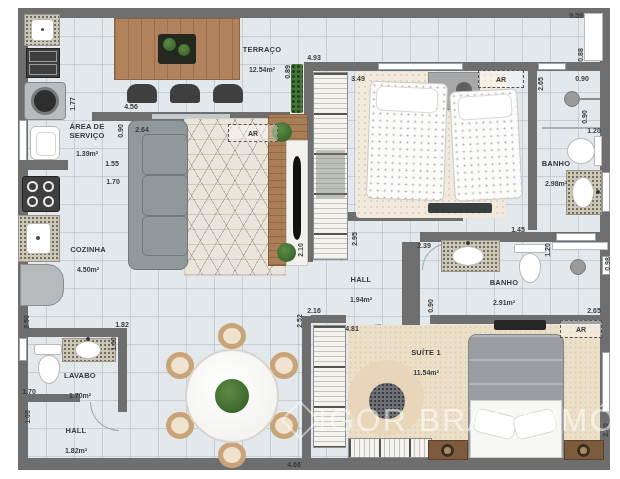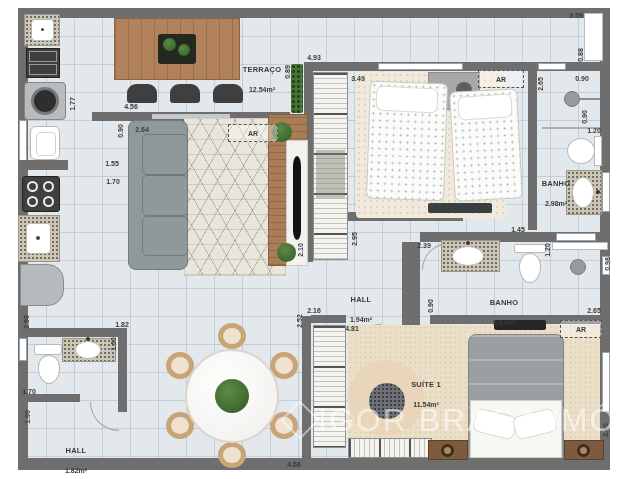--- a/index.html
+++ b/index.html
@@ -46,21 +46,21 @@
     background-size:6px 6px;}
   .carpet{background-color:#ecdfc8;
     background-image:radial-gradient(rgba(190,165,125,.35) .6px,transparent 1.2px);
     background-size:5px 5px;}
   .duvet{background-color:#fbfbfa;border:1px solid #c9c9c4;border-radius:6px;box-sizing:border-box;
     background-image:radial-gradient(rgba(115,115,125,.55) .7px,transparent 1.4px);
     background-size:7px 7px;}
   .pillow{background:#ffffff;border:1px solid #d9d9d4;border-radius:7px;box-sizing:border-box;}
   .white-fix{background:#f7f7f4;border:1px solid #cfcfc8;box-sizing:border-box;}
   
-  .room-label{color:#3a3a3a;text-align:center;line-height:1.25;transform:translate(-50%,-50%);margin-top:20px;}
+  .room-label{color:#3a3a3a;text-align:center;line-height:1.25;transform:translate(-50%,-50%);}
   .room-label .rn{font-size:7.5px;font-weight:bold;letter-spacing:.2px;white-space:nowrap;}
   .room-label .ra{font-size:7px;font-weight:bold;}
   .room-label.wrap .rn{white-space:normal;display:block;width:58px;}
   .dim{color:#3a3a3a;font-size:7px;font-weight:bold;white-space:nowrap;
        transform:translate(-50%,-50%);}
   .dim.v{transform:translate(-50%,-50%) rotate(-90deg);}
   .ar-box{border:1px dashed #555;color:#3a3a3a;font-size:7px;font-weight:bold;
           display:flex;align-items:center;justify-content:center;box-sizing:border-box;
           background:rgba(255,255,255,.35);}
   .watermark{color:rgba(255,255,255,.55);font-size:32px;font-weight:400;letter-spacing:2px;
@@ -220,25 +220,28 @@
       <span>AR</span>
     </div>
   <div class="abs ar-box" style="left:478px;top:70px;width:46px;height:18px">
       <span>AR</span>
     </div>
   <div class="abs ar-box" style="left:560px;top:320px;width:42px;height:18px">
       <span>AR</span>
     </div>
 
   <div class="abs room-label" style="left:262px;top:57px"><span class="rn">TERRAÇO</span><br><span class="ra">12.54m²</span></div>
+  <div class="abs room-label wrap" style="left:87px;top:141px"><span class="rn">ÁREA DE SERVIÇO</span><span class="ra">1.39m²</span></div>
+  <div class="abs room-label" style="left:88px;top:257px"><span class="rn">COZINHA</span><br><span class="ra">4.50m²</span></div>
+  <div class="abs room-label" style="left:80px;top:383px"><span class="rn">LAVABO</span><br><span class="ra">1.70m²</span></div>
   <div class="abs room-label" style="left:76px;top:438px"><span class="rn">HALL</span><br><span class="ra">1.82m²</span></div>
   <div class="abs room-label" style="left:556px;top:171px"><span class="rn">BANHO</span><br><span class="ra">2.98m²</span></div>
   <div class="abs room-label" style="left:361px;top:287px"><span class="rn">HALL</span><br><span class="ra">1.94m²</span></div>
   <div class="abs room-label" style="left:504px;top:290px"><span class="rn">BANHO</span><br><span class="ra">2.91m²</span></div>
-  <div class="abs room-label" style="left:426px;top:372px"><span class="rn">SUÍTE 1</span><br><span class="ra">11.54m²</span></div>
+  <div class="abs room-label" style="left:426px;top:360px"><span class="rn">SUÍTE 1</span><br><span class="ra">11.54m²</span></div>
 
   <span class="abs dim v" style="left:72px;top:104px">1.77</span>
   <span class="abs dim" style="left:131px;top:106px">4.56</span>
   <span class="abs dim v" style="left:120px;top:131px">0.90</span>
   <span class="abs dim" style="left:142px;top:129px">2.64</span>
   <span class="abs dim" style="left:112px;top:163px">1.55</span>
   <span class="abs dim" style="left:113px;top:181px">1.70</span>
   <span class="abs dim v" style="left:287px;top:72px">0.89</span>
   <span class="abs dim" style="left:314px;top:57px">4.93</span>
   <span class="abs dim" style="left:358px;top:78px">3.49</span>

